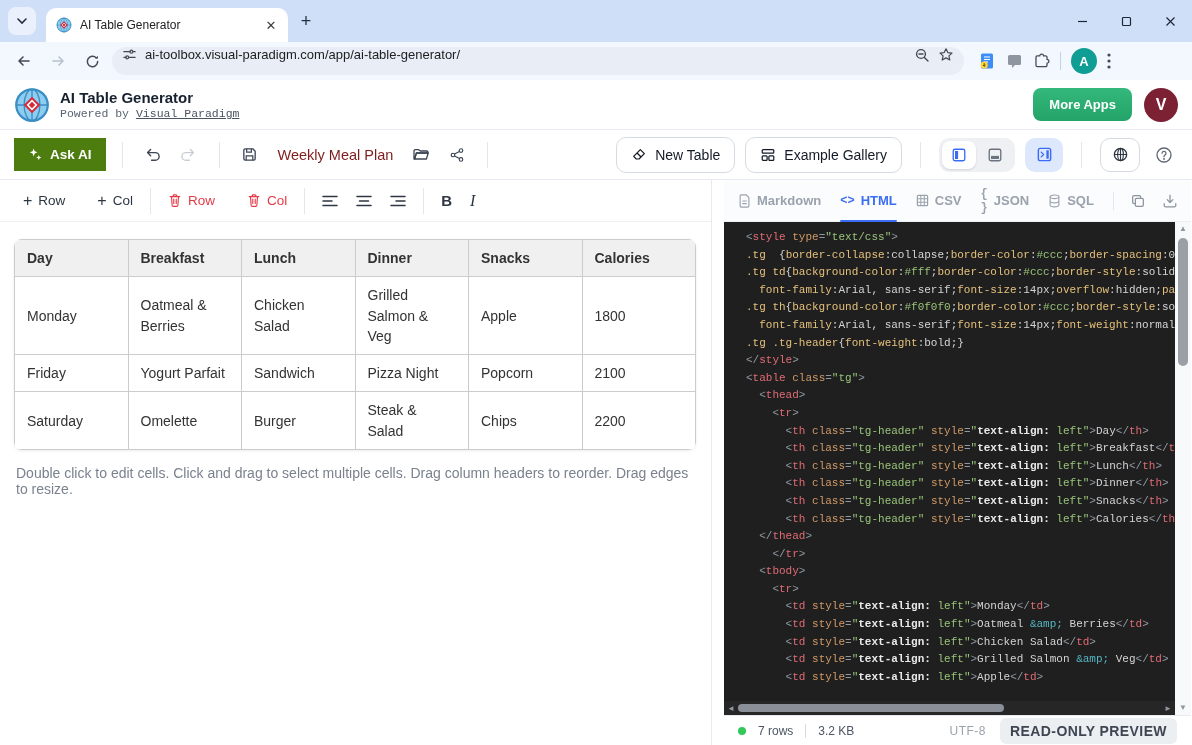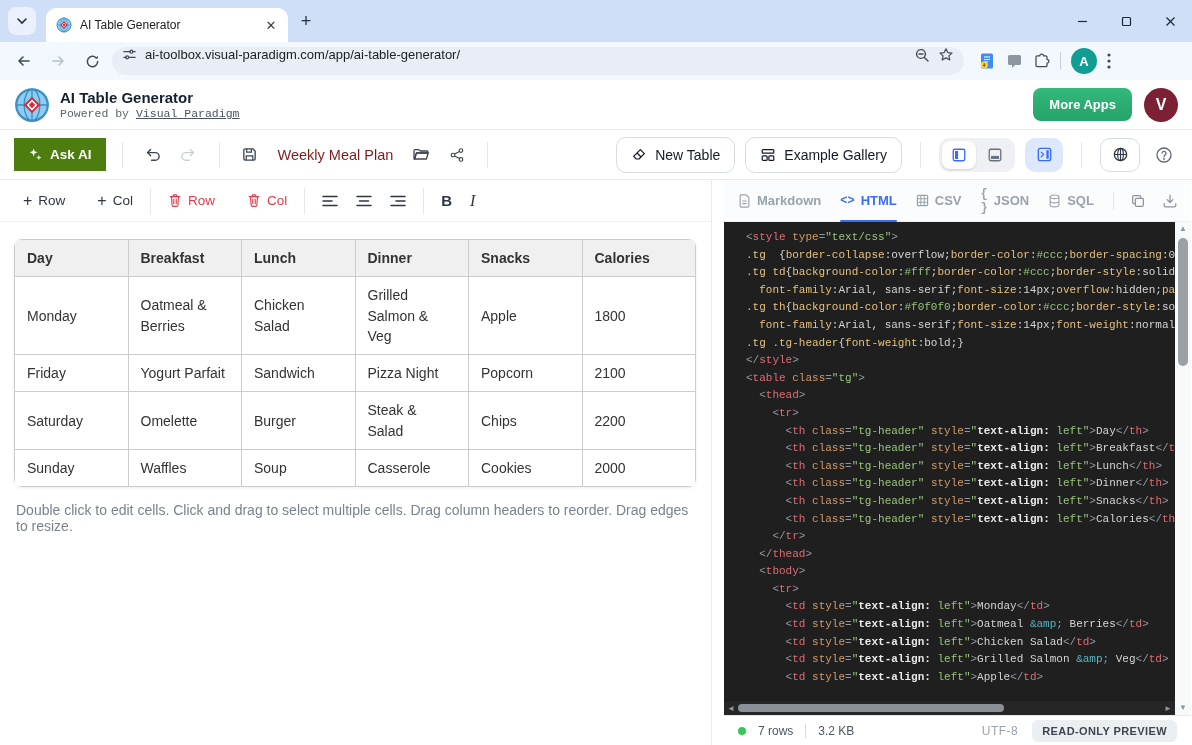--- a/index.html
+++ b/index.html
@@ -92,21 +92,21 @@
   .hscroll { position:absolute; left:0; right:16px; bottom:0; height:14px; background:#262626; display:flex; align-items:center; }
   .hscroll .arr { color:#8f969f; font-size:8px; width:14px; text-align:center; }
   .hscroll .thumb { position:absolute; left:14px; width:266px; top:3px; height:8px; background:#8a8f98; border-radius:4px; }
   .hscroll .sp { flex:1; }
 
   .status-bar { height:30px; border-top:1px solid #e7eaf0; background:#fff; display:flex; align-items:center; padding:0 14px; gap:12px; font-size:12px; color:#4b5563; }
   .status-dot { width:8px; height:8px; border-radius:50%; background:#34c759; }
   .sdiv { width:1px; height:14px; background:#d6dae2; }
   .status-right { margin-left:auto; display:flex; align-items:center; gap:14px; }
   .encoding { color:#9aa2ad; letter-spacing:.5px; font-size:12px; }
-  .ro-badge { background:#eceff2; color:#3e4652; font-size:11px; font-weight:bold; letter-spacing:.4px; padding:5px 10px; border-radius:6px; }
+  .ro-badge { background:#eceff2; color:#3e4652; font-size:14px; font-weight:bold; letter-spacing:.4px; padding:5px 10px; border-radius:6px; }
 
   svg { display:block; }
 </style>
 </head>
 <body>
 
 <div class="titlebar">
   <div class="tab-chevron">
     <svg width="12" height="12" viewBox="0 0 12 12">
         <path d="M2 4l4 4 4-4" fill="none" stroke="currentColor" stroke-width="1.6" stroke-linecap="round"></path>
@@ -400,28 +400,20 @@
                 <td>2100</td>
               </tr>
               <tr>
                 <td>Saturday</td>
                 <td>Omelette</td>
                 <td>Burger</td>
                 <td>Steak &amp; Salad</td>
                 <td>Chips</td>
                 <td>2200</td>
               </tr>
-              <tr>
-                <td>Sunday</td>
-                <td>Waffles</td>
-                <td>Soup</td>
-                <td>Casserole</td>
-                <td>Cookies</td>
-                <td>2000</td>
-              </tr>
             </tbody>
         </table>
       </div>
       <div class="hint">Double click to edit cells. Click and drag to select multiple cells. Drag column headers to reorder. Drag edges to resize.</div>
     </div>
   </div>
 
   <div class="right-panel">
     <div class="preview-tabs">
       <div class="ptab">
@@ -468,38 +460,38 @@
         <svg width="16" height="16" viewBox="0 0 18 18">
             <path d="M9 2.5v8M5.8 7.5L9 10.7l3.2-3.2" fill="none" stroke="currentColor" stroke-width="1.4" stroke-linecap="round" stroke-linejoin="round"></path>
             <path d="M2.5 12v2A1.5 1.5 0 0 0 4 15.5h10a1.5 1.5 0 0 0 1.5-1.5v-2" fill="none" stroke="currentColor" stroke-width="1.4" stroke-linecap="round"></path>
           </svg>
       </div>
     </div>
 
     <div class="code-area">
       <div class="code-content">
           <div class="code-line"><span class="tk-p">&lt;</span><span class="tk-t">style</span><span class="tk-w"> </span><span class="tk-a">type</span><span class="tk-p">=</span><span class="tk-s">"text/css"</span><span class="tk-p">&gt;</span></div>
-          <div class="code-line"><span class="tk-y">.tg  </span><span class="tk-w">{</span><span class="tk-y">border-collapse</span><span class="tk-w">:overflow;</span><span class="tk-y">border-color</span><span class="tk-w">:</span><span class="tk-s">#ccc</span><span class="tk-w">;</span><span class="tk-y">border-spacing</span><span class="tk-w">:0;}</span></div>
+          <div class="code-line"><span class="tk-y">.tg  </span><span class="tk-w">{</span><span class="tk-y">border-collapse</span><span class="tk-w">:collapse;</span><span class="tk-y">border-color</span><span class="tk-w">:</span><span class="tk-s">#ccc</span><span class="tk-w">;</span><span class="tk-y">border-spacing</span><span class="tk-w">:0;}</span></div>
           <div class="code-line"><span class="tk-y">.tg td</span><span class="tk-w">{</span><span class="tk-y">background-color</span><span class="tk-w">:</span><span class="tk-s">#fff</span><span class="tk-w">;</span><span class="tk-y">border-color</span><span class="tk-w">:</span><span class="tk-s">#ccc</span><span class="tk-w">;</span><span class="tk-y">border-style</span><span class="tk-w">:solid;</span><span class="tk-y">border-width</span></div>
           <div class="code-line"><span class="tk-w">  </span><span class="tk-y">font-family</span><span class="tk-w">:Arial, sans-serif;</span><span class="tk-y">font-size</span><span class="tk-w">:14px;</span><span class="tk-y">overflow</span><span class="tk-w">:hidden;</span><span class="tk-y">padding</span></div>
           <div class="code-line"><span class="tk-y">.tg th</span><span class="tk-w">{</span><span class="tk-y">background-color</span><span class="tk-w">:</span><span class="tk-s">#f0f0f0</span><span class="tk-w">;</span><span class="tk-y">border-color</span><span class="tk-w">:</span><span class="tk-s">#ccc</span><span class="tk-w">;</span><span class="tk-y">border-style</span><span class="tk-w">:solid;</span></div>
           <div class="code-line"><span class="tk-w">  </span><span class="tk-y">font-family</span><span class="tk-w">:Arial, sans-serif;</span><span class="tk-y">font-size</span><span class="tk-w">:14px;</span><span class="tk-y">font-weight</span><span class="tk-w">:normal;</span><span class="tk-y">overflow</span></div>
           <div class="code-line"><span class="tk-y">.tg .tg-header</span><span class="tk-w">{</span><span class="tk-y">font-weight</span><span class="tk-w">:bold;}</span></div>
           <div class="code-line"><span class="tk-p">&lt;/</span><span class="tk-t">style</span><span class="tk-p">&gt;</span></div>
           <div class="code-line"><span class="tk-p">&lt;</span><span class="tk-t">table</span><span class="tk-w"> </span><span class="tk-a">class</span><span class="tk-p">=</span><span class="tk-s">"tg"</span><span class="tk-p">&gt;</span></div>
           <div class="code-line"><span class="tk-p">  &lt;</span><span class="tk-t">thead</span><span class="tk-p">&gt;</span></div>
           <div class="code-line"><span class="tk-p">    &lt;</span><span class="tk-t">tr</span><span class="tk-p">&gt;</span></div>
           <div class="code-line"><span class="tk-p">      &lt;</span><span class="tk-t">th</span><span class="tk-w"> </span><span class="tk-a">class</span><span class="tk-p">=</span><span class="tk-s">"tg-header"</span><span class="tk-w"> </span><span class="tk-a">style</span><span class="tk-p">=</span><span class="tk-s">"</span><span class="tk-b">text-align:</span><span class="tk-s"> left"</span><span class="tk-p">&gt;</span><span class="tk-w">Day</span><span class="tk-p">&lt;/</span><span class="tk-t">th</span><span class="tk-p">&gt;</span></div>
           <div class="code-line"><span class="tk-p">      &lt;</span><span class="tk-t">th</span><span class="tk-w"> </span><span class="tk-a">class</span><span class="tk-p">=</span><span class="tk-s">"tg-header"</span><span class="tk-w"> </span><span class="tk-a">style</span><span class="tk-p">=</span><span class="tk-s">"</span><span class="tk-b">text-align:</span><span class="tk-s"> left"</span><span class="tk-p">&gt;</span><span class="tk-w">Breakfast</span><span class="tk-p">&lt;/</span><span class="tk-t">th</span><span class="tk-p">&gt;</span></div>
           <div class="code-line"><span class="tk-p">      &lt;</span><span class="tk-t">th</span><span class="tk-w"> </span><span class="tk-a">class</span><span class="tk-p">=</span><span class="tk-s">"tg-header"</span><span class="tk-w"> </span><span class="tk-a">style</span><span class="tk-p">=</span><span class="tk-s">"</span><span class="tk-b">text-align:</span><span class="tk-s"> left"</span><span class="tk-p">&gt;</span><span class="tk-w">Lunch</span><span class="tk-p">&lt;/</span><span class="tk-t">th</span><span class="tk-p">&gt;</span></div>
           <div class="code-line"><span class="tk-p">      &lt;</span><span class="tk-t">th</span><span class="tk-w"> </span><span class="tk-a">class</span><span class="tk-p">=</span><span class="tk-s">"tg-header"</span><span class="tk-w"> </span><span class="tk-a">style</span><span class="tk-p">=</span><span class="tk-s">"</span><span class="tk-b">text-align:</span><span class="tk-s"> left"</span><span class="tk-p">&gt;</span><span class="tk-w">Dinner</span><span class="tk-p">&lt;/</span><span class="tk-t">th</span><span class="tk-p">&gt;</span></div>
           <div class="code-line"><span class="tk-p">      &lt;</span><span class="tk-t">th</span><span class="tk-w"> </span><span class="tk-a">class</span><span class="tk-p">=</span><span class="tk-s">"tg-header"</span><span class="tk-w"> </span><span class="tk-a">style</span><span class="tk-p">=</span><span class="tk-s">"</span><span class="tk-b">text-align:</span><span class="tk-s"> left"</span><span class="tk-p">&gt;</span><span class="tk-w">Snacks</span><span class="tk-p">&lt;/</span><span class="tk-t">th</span><span class="tk-p">&gt;</span></div>
           <div class="code-line"><span class="tk-p">      &lt;</span><span class="tk-t">th</span><span class="tk-w"> </span><span class="tk-a">class</span><span class="tk-p">=</span><span class="tk-s">"tg-header"</span><span class="tk-w"> </span><span class="tk-a">style</span><span class="tk-p">=</span><span class="tk-s">"</span><span class="tk-b">text-align:</span><span class="tk-s"> left"</span><span class="tk-p">&gt;</span><span class="tk-w">Calories</span><span class="tk-p">&lt;/</span><span class="tk-t">th</span><span class="tk-p">&gt;</span></div>
+          <div class="code-line"><span class="tk-p">  &lt;/</span><span class="tk-t">thead</span><span class="tk-p">&gt;</span></div>
           <div class="code-line"><span class="tk-p">    &lt;/</span><span class="tk-t">tr</span><span class="tk-p">&gt;</span></div>
-          <div class="code-line"><span class="tk-p">  &lt;/</span><span class="tk-t">thead</span><span class="tk-p">&gt;</span></div>
           <div class="code-line"><span class="tk-p">  &lt;</span><span class="tk-t">tbody</span><span class="tk-p">&gt;</span></div>
           <div class="code-line"><span class="tk-p">    &lt;</span><span class="tk-t">tr</span><span class="tk-p">&gt;</span></div>
           <div class="code-line"><span class="tk-p">      &lt;</span><span class="tk-t">td</span><span class="tk-w"> </span><span class="tk-a">style</span><span class="tk-p">=</span><span class="tk-s">"</span><span class="tk-b">text-align:</span><span class="tk-s"> left"</span><span class="tk-p">&gt;</span><span class="tk-w">Monday</span><span class="tk-p">&lt;/</span><span class="tk-t">td</span><span class="tk-p">&gt;</span></div>
           <div class="code-line"><span class="tk-p">      &lt;</span><span class="tk-t">td</span><span class="tk-w"> </span><span class="tk-a">style</span><span class="tk-p">=</span><span class="tk-s">"</span><span class="tk-b">text-align:</span><span class="tk-s"> left"</span><span class="tk-p">&gt;</span><span class="tk-w">Oatmeal </span><span class="tk-c">&amp;amp;</span><span class="tk-w"> Berries</span><span class="tk-p">&lt;/</span><span class="tk-t">td</span><span class="tk-p">&gt;</span></div>
           <div class="code-line"><span class="tk-p">      &lt;</span><span class="tk-t">td</span><span class="tk-w"> </span><span class="tk-a">style</span><span class="tk-p">=</span><span class="tk-s">"</span><span class="tk-b">text-align:</span><span class="tk-s"> left"</span><span class="tk-p">&gt;</span><span class="tk-w">Chicken Salad</span><span class="tk-p">&lt;/</span><span class="tk-t">td</span><span class="tk-p">&gt;</span></div>
           <div class="code-line"><span class="tk-p">      &lt;</span><span class="tk-t">td</span><span class="tk-w"> </span><span class="tk-a">style</span><span class="tk-p">=</span><span class="tk-s">"</span><span class="tk-b">text-align:</span><span class="tk-s"> left"</span><span class="tk-p">&gt;</span><span class="tk-w">Grilled Salmon </span><span class="tk-c">&amp;amp;</span><span class="tk-w"> Veg</span><span class="tk-p">&lt;/</span><span class="tk-t">td</span><span class="tk-p">&gt;</span></div>
           <div class="code-line"><span class="tk-p">      &lt;</span><span class="tk-t">td</span><span class="tk-w"> </span><span class="tk-a">style</span><span class="tk-p">=</span><span class="tk-s">"</span><span class="tk-b">text-align:</span><span class="tk-s"> left"</span><span class="tk-p">&gt;</span><span class="tk-w">Apple</span><span class="tk-p">&lt;/</span><span class="tk-t">td</span><span class="tk-p">&gt;</span></div>
         </div>
       <div class="vscroll">
         <span class="arr">▲</span>

